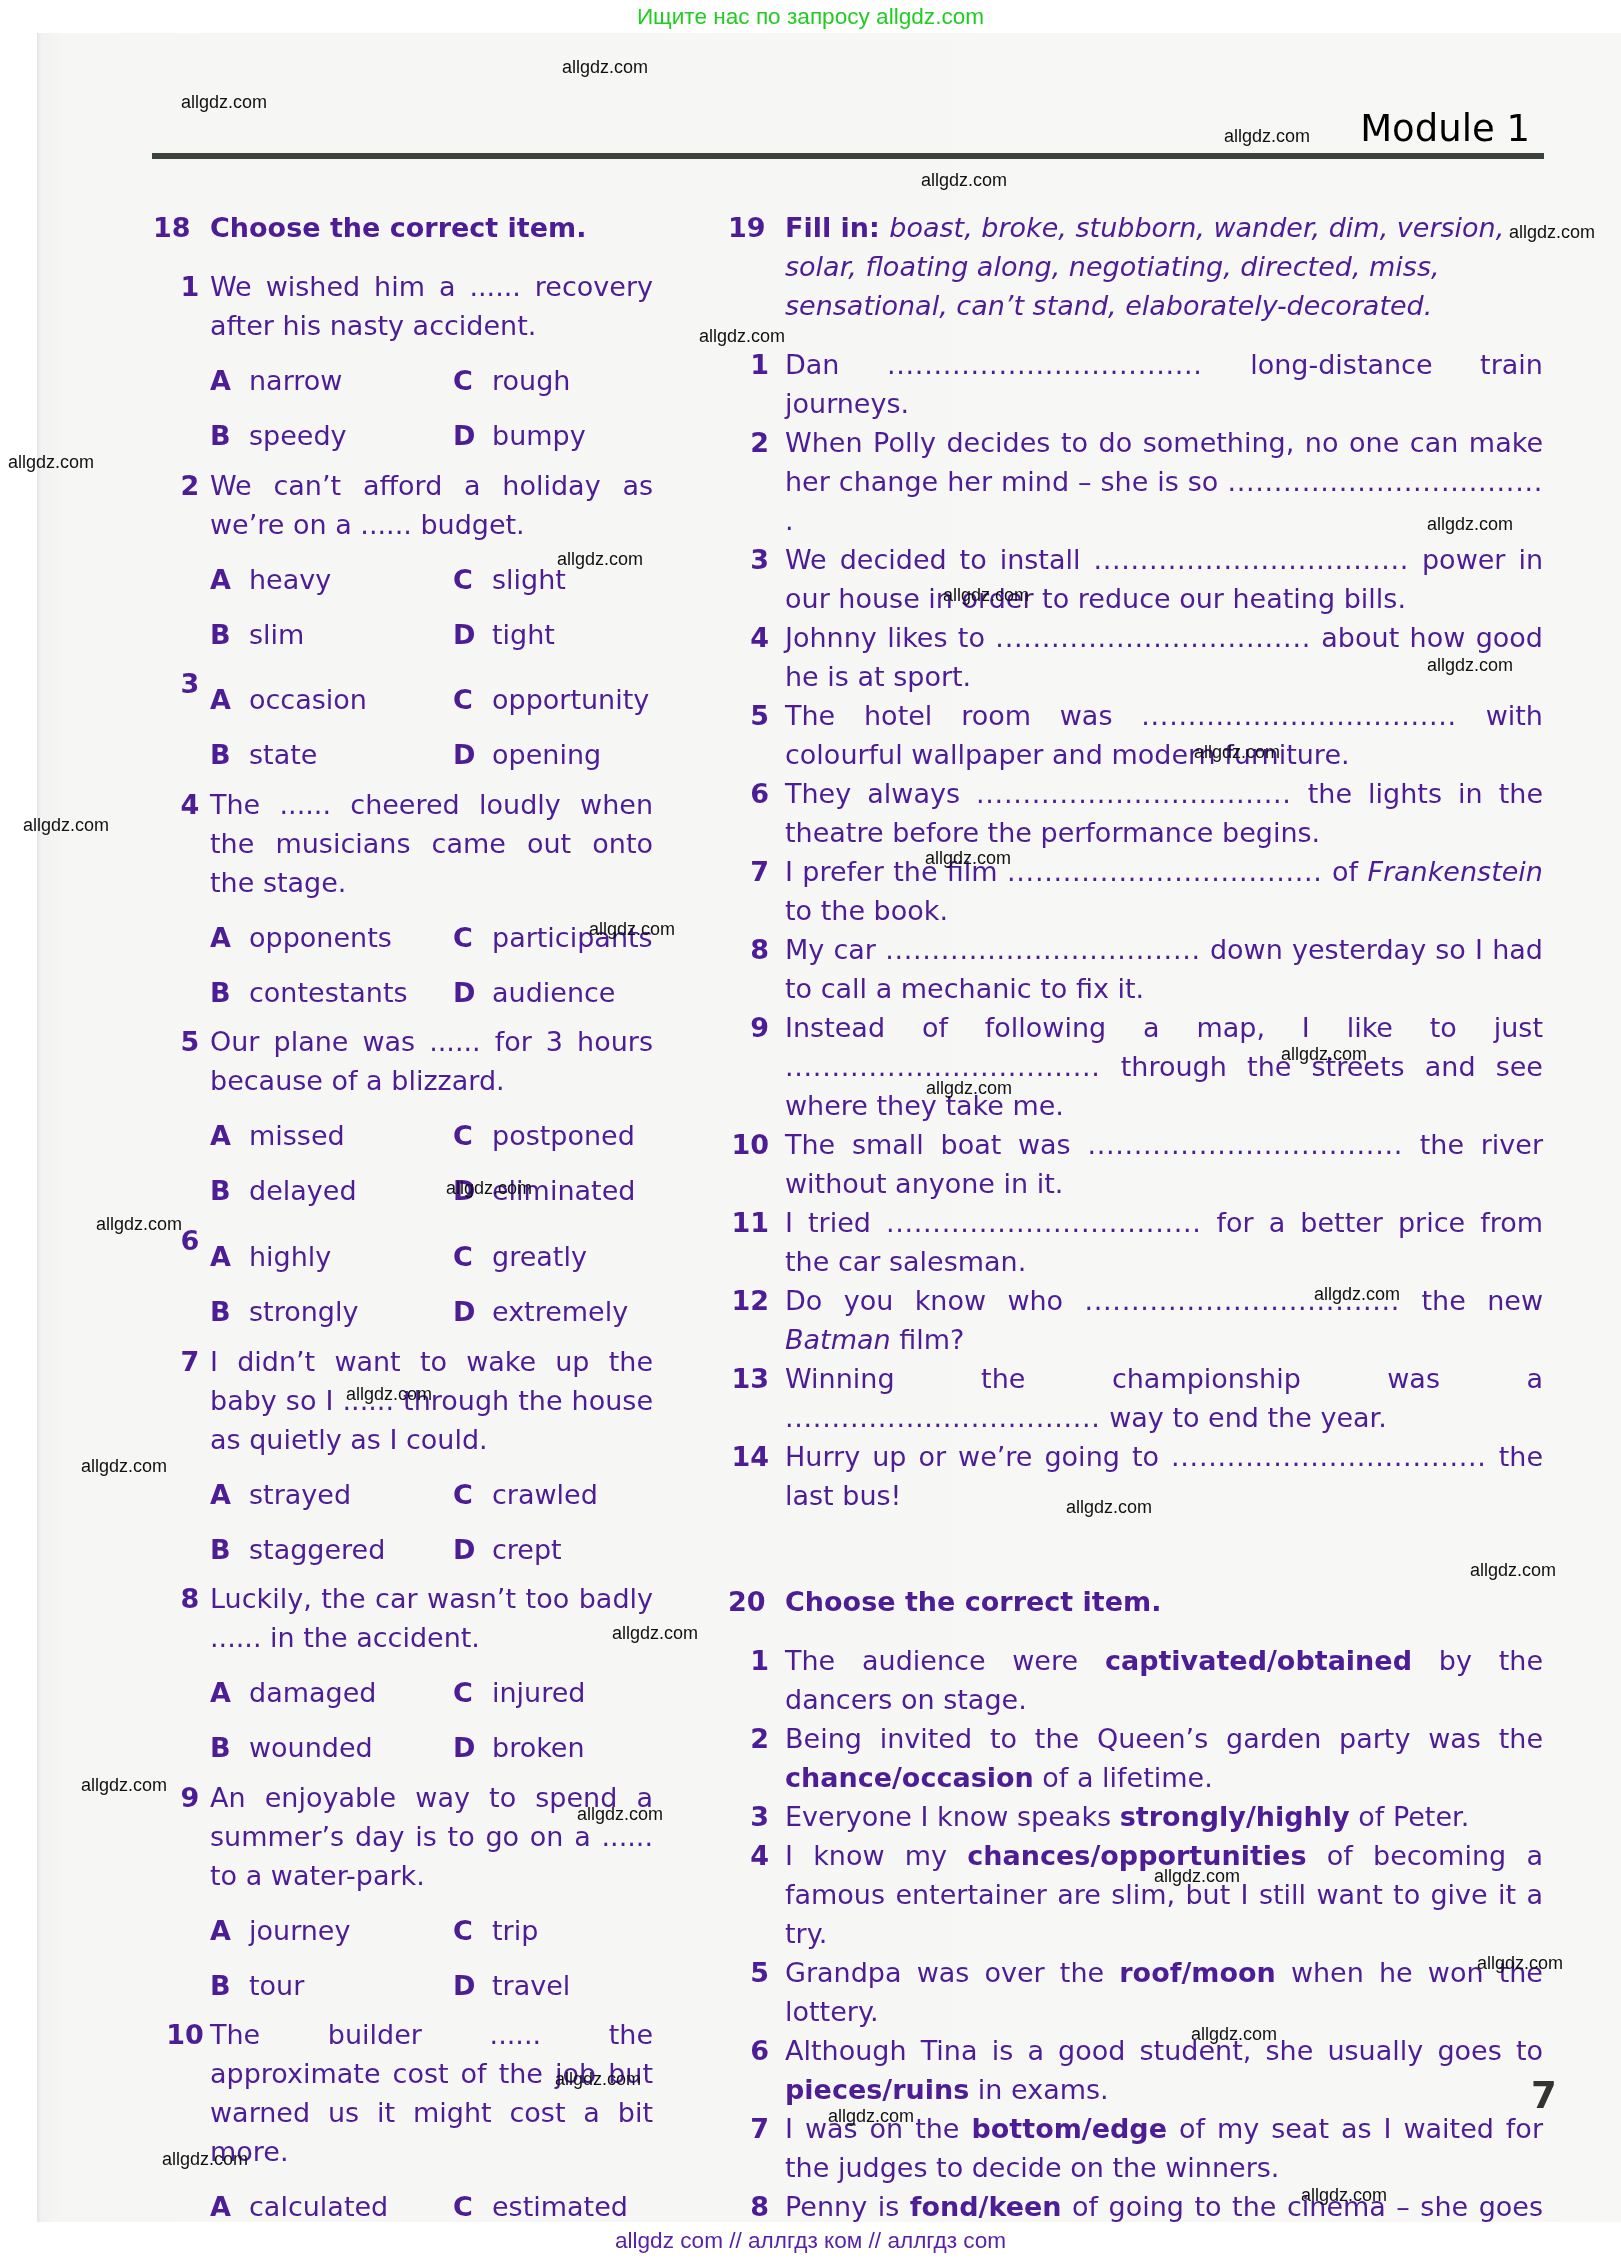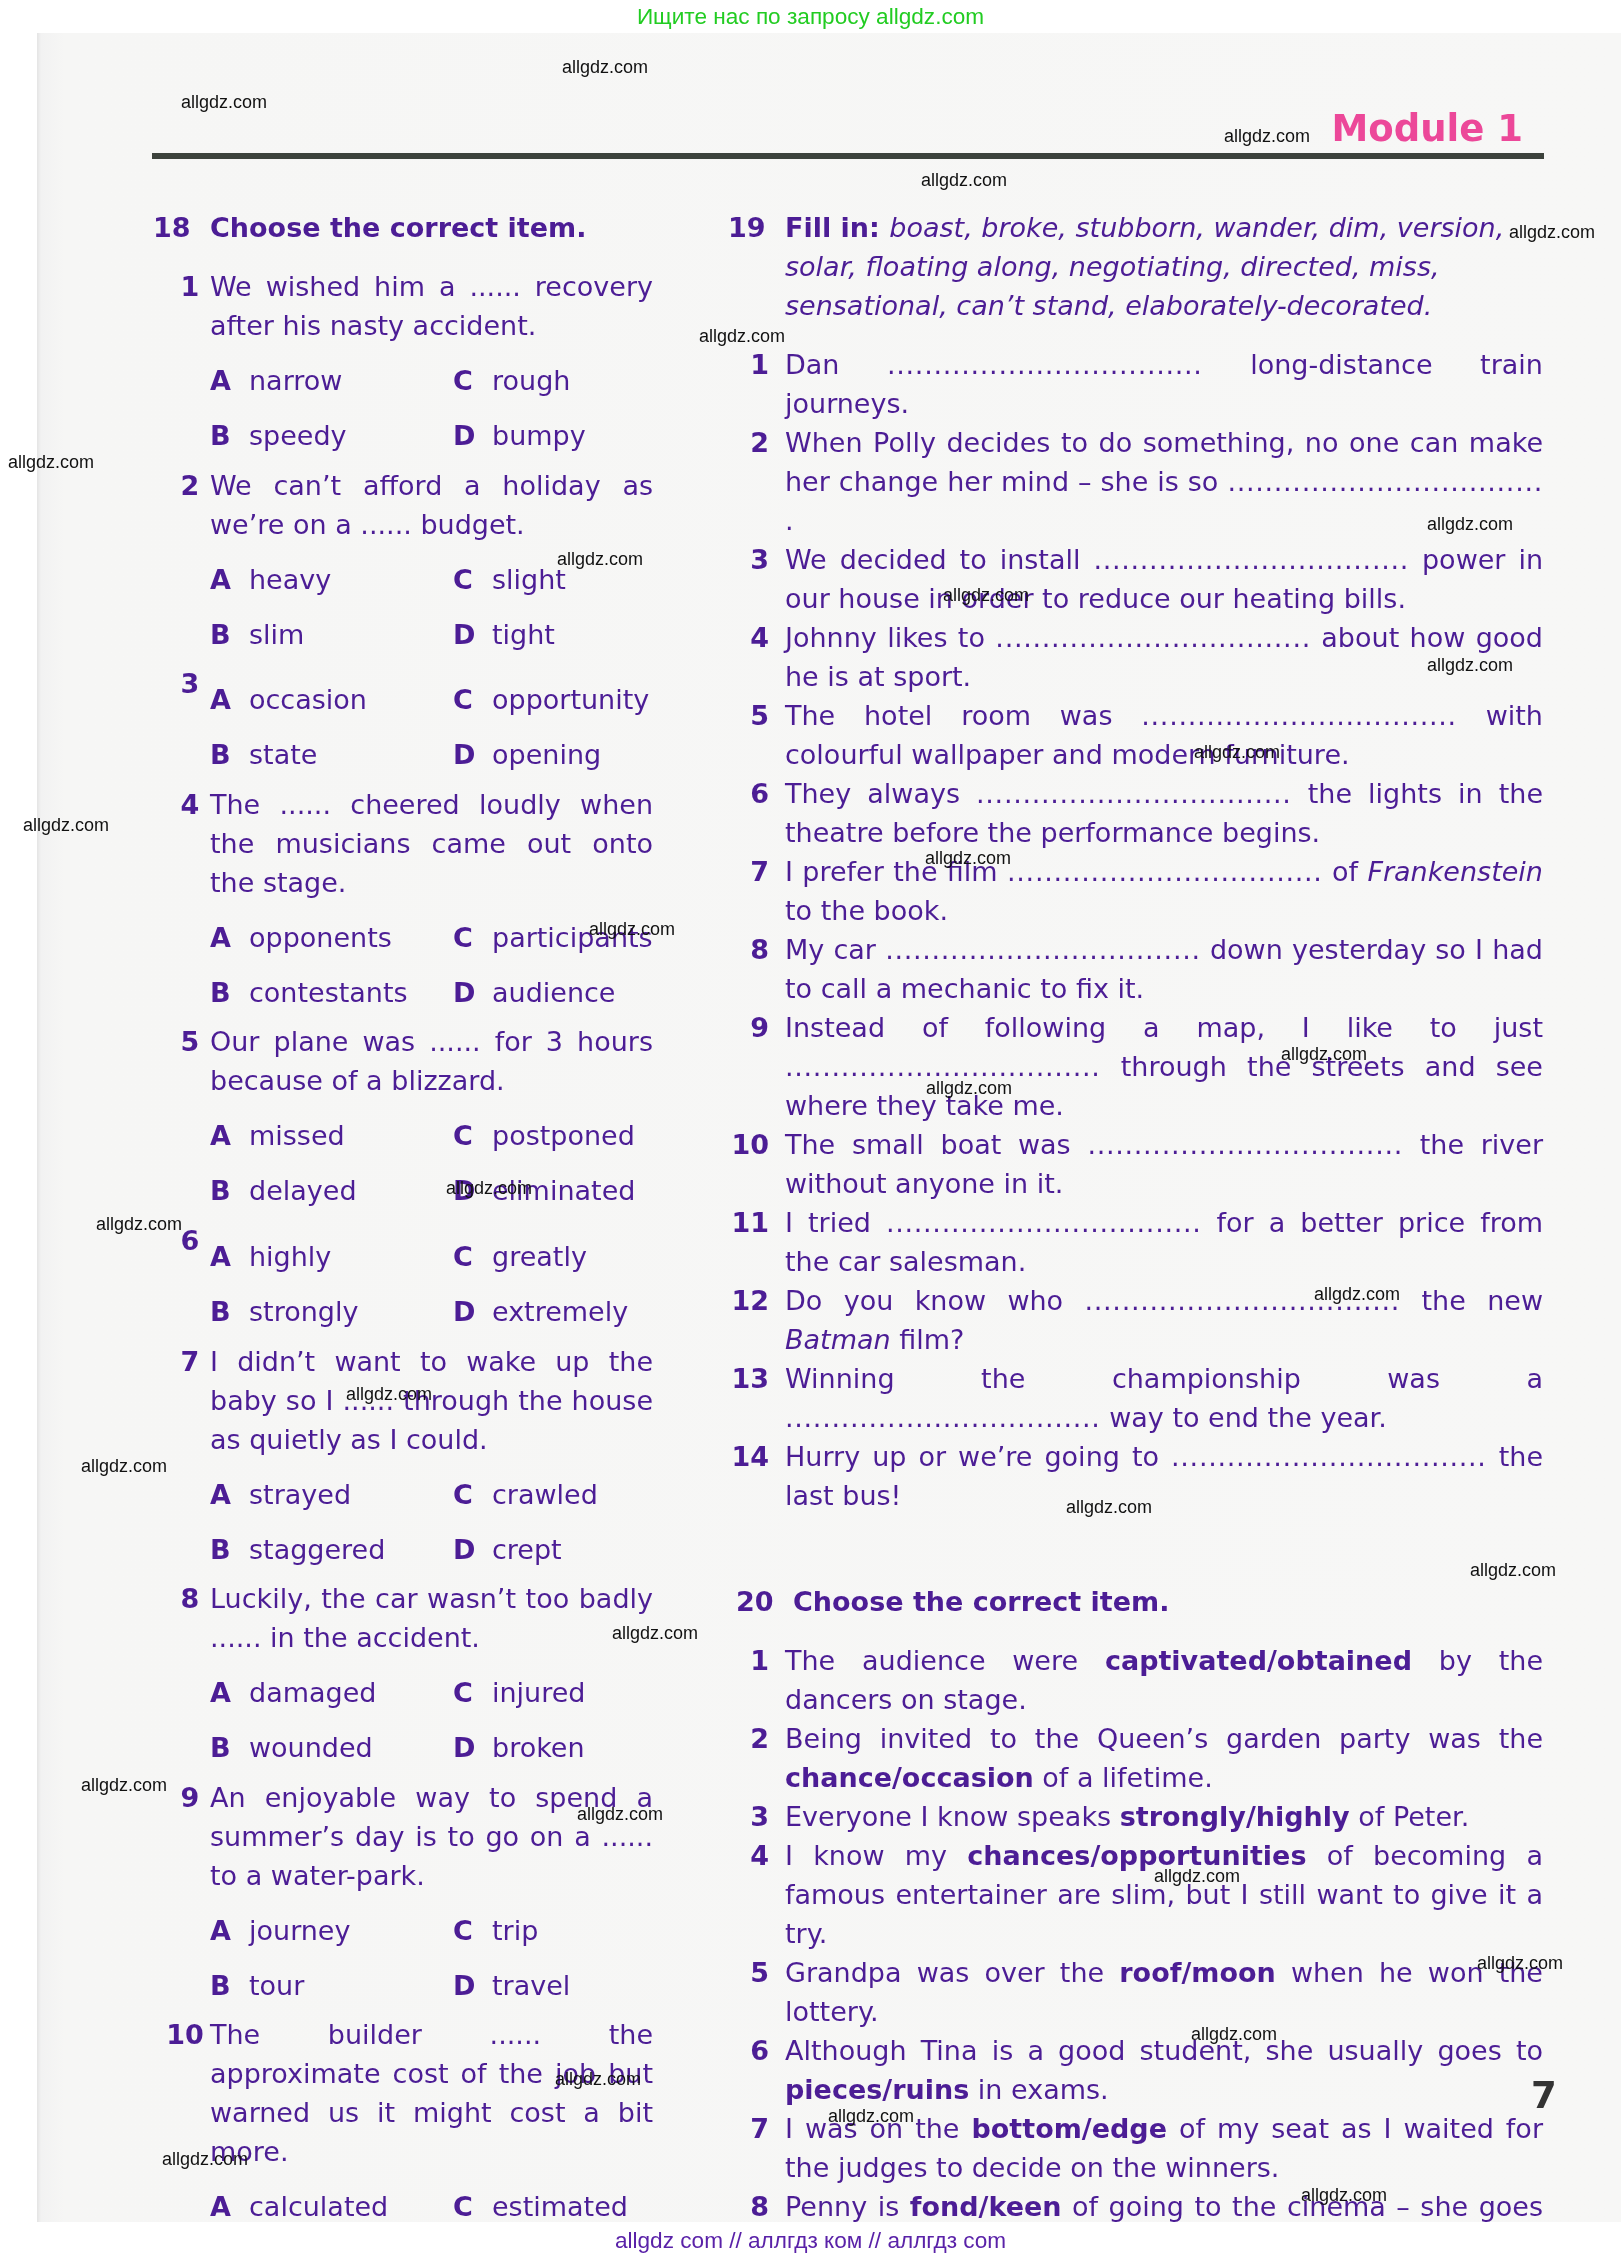--- a/index.html
+++ b/index.html
@@ -22,44 +22,44 @@
   .bottom-banner {
     position: absolute; left: 0; top: 2222px; width: 1621px; height: 39px;
     background: #ffffff; text-align: center;
     font-size: 22.6px; line-height: 37px; color: #5a22a8;
   }
   .module-header {
     position: absolute; left: 152px; top: 100px; width: 1392px; height: 53px;
     border-bottom: 6px solid #3c423c;
   }
   .module-title {
-    position: absolute; right: 21px; top: 6.7px;
-    font-family: "DejaVu Sans", sans-serif; font-weight: bold; font-size: 37px;
-    color: #ec4899; letter-spacing: 0px;
+    position: absolute; right: 14px; top: 6.7px;
+    font-family: "DejaVu Sans", sans-serif; font-weight: normal; font-size: 37px;
+    color: #000000; letter-spacing: 0px;
   }
   .col {
     position: absolute; top: 208px;
     font-family: "DejaVu Sans", sans-serif; font-size: 27px; line-height: 39px;
     color: #4c1d95;
   }
   .col-left { left: 153px; width: 500px; }
   .col-right { left: 728px; width: 815px; }
   .ex-head { position: relative; padding-left: 57px; font-weight: bold; margin-bottom: 20px; }
   .ex-num { position: absolute; left: 0; top: 0; font-weight: bold; }
   .ex-words { font-weight: normal; font-style: italic; }
   .item { position: relative; padding-left: 57px; margin-bottom: 10.6px; }
   .item-num { position: absolute; left: 13.3px; top: 0; width: 33px; text-align: right; font-weight: bold; }
   .item-text { text-align: justify; }
   .opts { display: grid; grid-template-columns: 243px 1fr; }
   .opt { white-space: nowrap; margin-top: 16px; }
   .opt-letter { font-weight: bold; display: inline-block; width: 39px; }
   .fill-item { position: relative; padding-left: 57px; margin-bottom: 0; text-align: justify; }
   .fill-item .item-num { left: 0; width: 41px; }
   .gap { letter-spacing: 0.7px; }
-  .sec20 { margin-top: 67px; margin-left: 8px; }
+  .sec20 { margin-top: 67px; }
   .b { font-weight: bold; }
   .i { font-style: italic; }
   .page-number {
     position: absolute; left: 1531px; top: 2074px;
     font-family: "DejaVu Sans", sans-serif; font-size: 37px; font-weight: bold; color: #333;
   }
   .wm {
     position: absolute; font-family: "Liberation Sans", sans-serif; font-size: 18px;
     color: #111; white-space: nowrap;
   }

